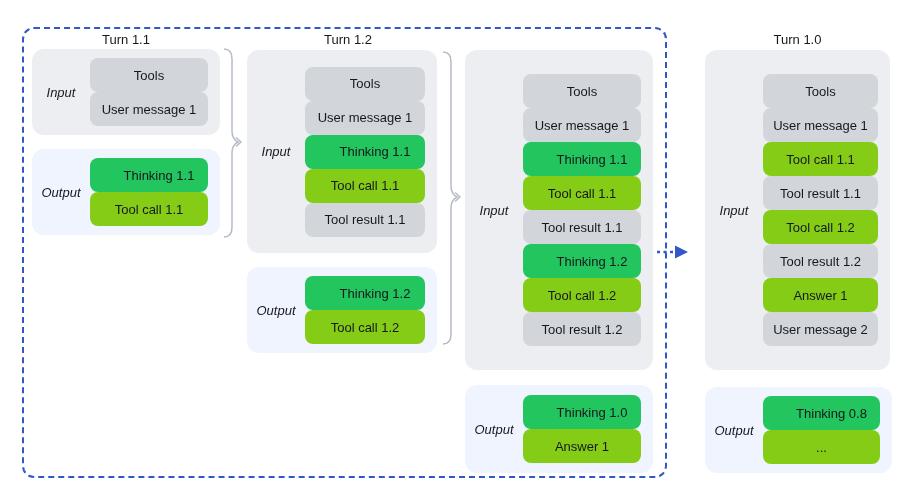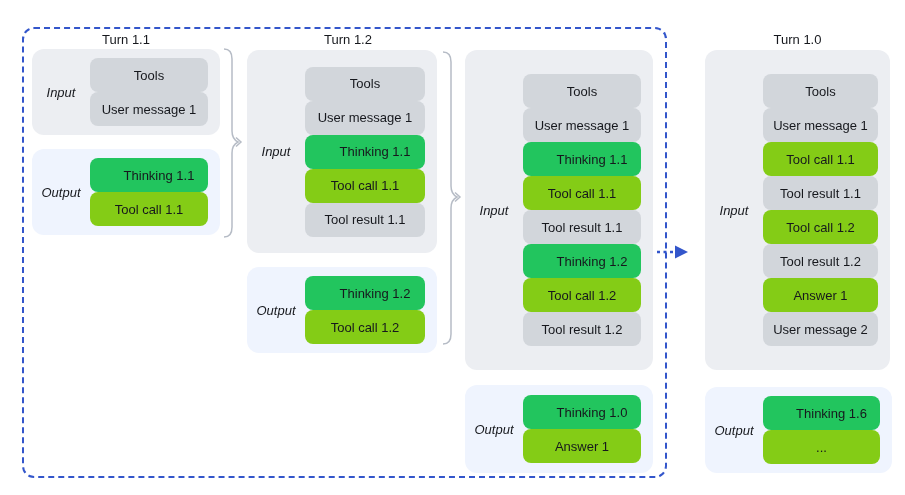--- a/index.html
+++ b/index.html
@@ -142,18 +142,18 @@
       <div class="box" data-kind="gray">Tool result 1.1</div>
       <div class="box" data-kind="lightblue">Tool call 1.2</div>
       <div class="box" data-kind="gray">Tool result 1.2</div>
       <div class="box" data-kind="lightblue">Answer 1</div>
       <div class="box" data-kind="gray">User message 2</div>
     </div>
   </div>
   <div class="group out t21o">
     <div class="glabel">Output</div>
     <div class="stack">
-      <div class="box" data-kind="blue">Thinking 1.6</div>
+      <div class="box" data-kind="blue">Thinking 0.8</div>
       <div class="box" data-kind="lightblue">...</div>
     </div>
   </div>
 
 </div>
 
 </body></html>

